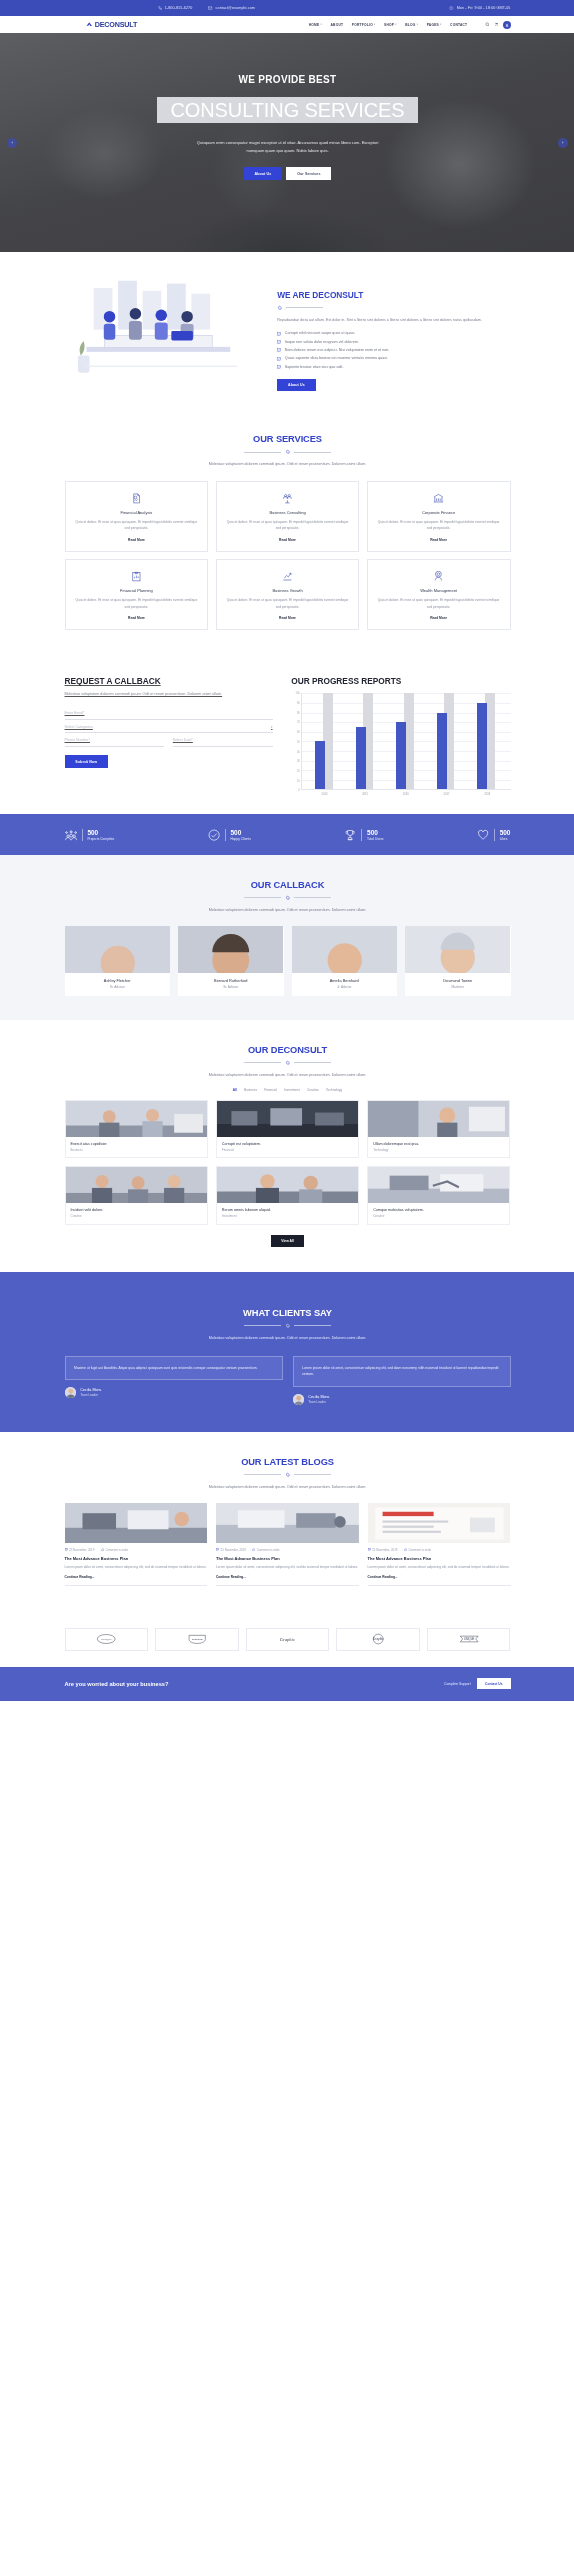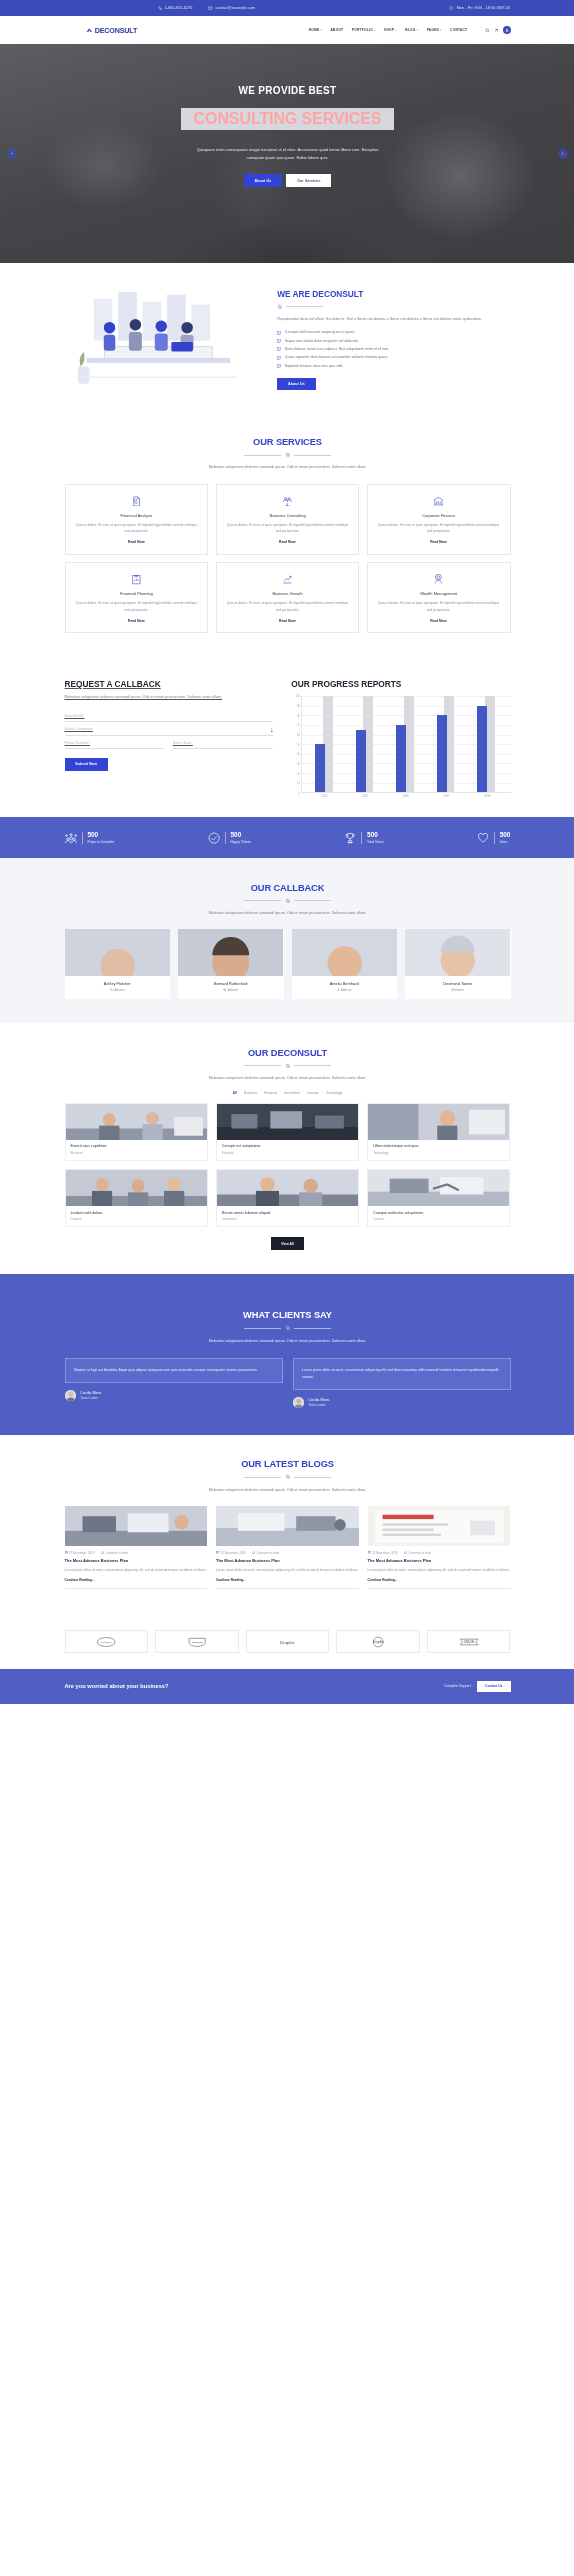--- a/index.html
+++ b/index.html
@@ -12,21 +12,21 @@
 
   
   .topbar { background:#3b4cb8; color:#dfe3f7; height:16px; display:flex; align-items:center; }
   .topbar .container { display:flex; align-items:center; }
   .tb-left { display:flex; gap:16px; margin-left:93px; }
   .tb-right { margin-left:auto; display:flex; gap:10px; }
   .tb-item { display:flex; align-items:center; gap:2.9px; font-size:3.7px; letter-spacing:0.1px; white-space:nowrap;}
   .tb-item svg { width:4.3px; height:4.3px; display:block; }
 
   
-  .nav { background:#fff; height:28px; display:flex; align-items:center; box-shadow:0 0.7px 2.2px rgba(0,0,0,.07); }
+  .nav { background:#fff; height:17px; display:flex; align-items:center; box-shadow:0 0.7px 2.2px rgba(0,0,0,.07); }
   .nav .container { display:flex; align-items:center; }
   .logo { display:flex; align-items:center; gap:2.2px; margin-left:21.6px; }
   .logo-mark { width:6.5px; height:6.5px; }
   .logo-text { font-size:7.2px; font-weight:bold; color:#2b3a9c; letter-spacing:-0.2px; }
   .menu { margin-left:auto; display:flex; align-items:center; gap:8.6px; }
   .menu-item { font-size:3.3px; font-weight:bold; color:#3a3f55; letter-spacing:0.2px; display:flex; align-items:center; gap:1.1px; white-space:nowrap; }
   .caret { font-size:2.4px; color:#8a90a8; }
   .nav-icons { display:flex; align-items:center; gap:4.3px; margin-left:8.6px; }
   .nav-icons svg { width:4.7px; height:4.7px; display:block; color:#3a3f55; }
   .avatar-btn { width:8px; height:8px; border-radius:50%; background:#3b4cb8; display:flex; align-items:center; justify-content:center; }
@@ -40,21 +40,21 @@
       radial-gradient(ellipse 65px 86px at 44% 60%, #6d6f79 0%, transparent 65%),
       radial-gradient(ellipse 108px 93px at 80% 60%, #9a9ba3 0%, transparent 70%),
       radial-gradient(ellipse 144px 57px at 50% 100%, #3d3f49 0%, transparent 75%),
       linear-gradient(165deg, #8f9199 0%, #5a5c68 48%, #4a4c57 100%);
     filter:saturate(.35);
   }
   .hero-bg::after { content:""; position:absolute; inset:0; background:rgba(46,48,58,.52); }
   .hero-inner { position:relative; z-index:3; padding-top:41px; text-align:center; }
   .hero-sub { color:#fff; font-size:10px; font-weight:bold; letter-spacing:0.3px; }
   .hero-title-box { display:inline-block; background:rgba(235,236,241,.88); padding:2.9px 13px; margin-top:12.2px; }
-  .hero-title { color:#fca5a5; font-size:16px; font-weight:bold; letter-spacing:-0.1px; line-height:1; }
+  .hero-title { color:#ffffff; font-size:20px; font-weight:normal; letter-spacing:-0.1px; line-height:1; }
   .hero-text { color:#e6e7ec; font-size:4px; line-height:2.1; margin:16px auto 0; width:187px; }
   .hero-btns { margin-top:11.5px; display:flex; justify-content:center; gap:4.3px; }
   .btn { display:inline-block; font-size:3.6px; padding:4.3px 10.8px; font-weight:bold; letter-spacing:0.1px; }
   .btn-primary { background:#3243d6; color:#fff; }
   .btn-white { background:#fff; color:#4a4e63; }
   .hero-arrow { position:absolute; top:50%; margin-top:-5px; width:10px; height:10px; border-radius:50%;
     background:rgba(59,76,184,.72); color:#fff; display:flex; align-items:center; justify-content:center; font-size:4.3px; z-index:4; }
   .hero-arrow.left { left:7.2px; }
   .hero-arrow.right { right:7.2px; }
 
@@ -64,21 +64,21 @@
   .sec-title { font-size:9.3px; font-weight:bold; color:#3243c8; letter-spacing:-0.1px; }
   .divider { display:flex; align-items:center; justify-content:center; gap:3.6px; margin:5px 0 6.5px; }
   .divider .ln { width:37px; height:0.7px; background:#c9ccda; }
   .divider .dot { width:5.7px; height:5.7px; }
   .divider.left { justify-content:flex-start; }
   .sec-text { font-size:3.7px; line-height:2.1; color:#777b8c; width:216px; margin:0 auto; }
 
   
   .about { display:flex; gap:18.7px; align-items:flex-start; padding:23px 0 18.7px; }
   .about-illo { width:194px; height:108px; position:relative; }
-  .about-right { flex:1; padding-top:2.9px; }
+  .about-right { flex:1; padding-top:2.9px;margin-top:12px; }
   .about-title { font-size:8.3px; font-weight:bold; color:#3243c8; }
   .about-desc { font-size:3.7px; line-height:2.1; color:#7a7e90; margin-top:5px; }
   .about-list { margin-top:6.5px; display:flex; flex-direction:column; gap:3.2px; }
   .about-li { display:flex; gap:3.6px; align-items:flex-start; font-size:3.7px; color:#6e7284; }
   .about-li svg { width:4px; height:4px; flex:0 0 auto; color:#3243c8; margin-top:0.2px; }
   .about-btn { margin-top:8.6px; }
 
   
   .grid3 { display:grid; grid-template-columns:repeat(3,1fr); gap:7.2px; margin-top:11.5px; }
   .svc { border:0.7px solid #e6e8f0; background:#fff; padding:9.3px 8px 9.3px; text-align:center; }

